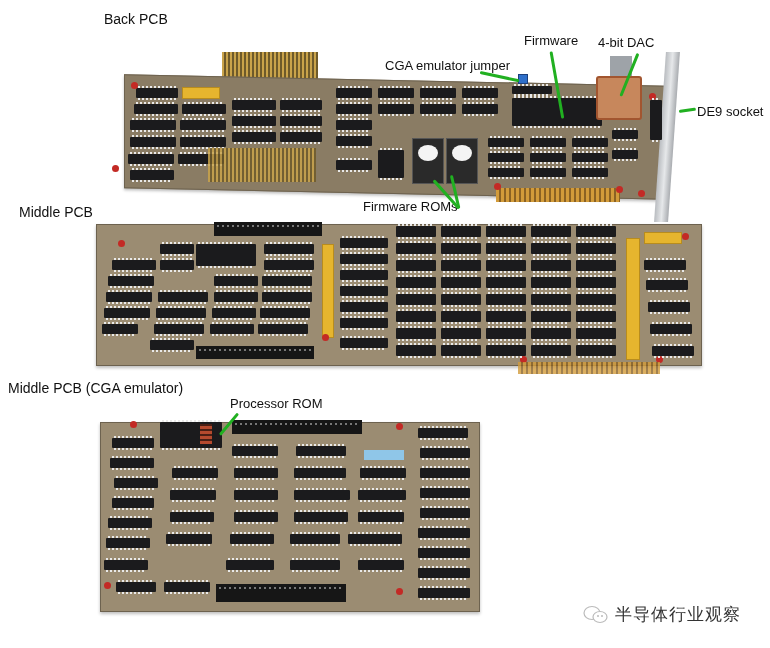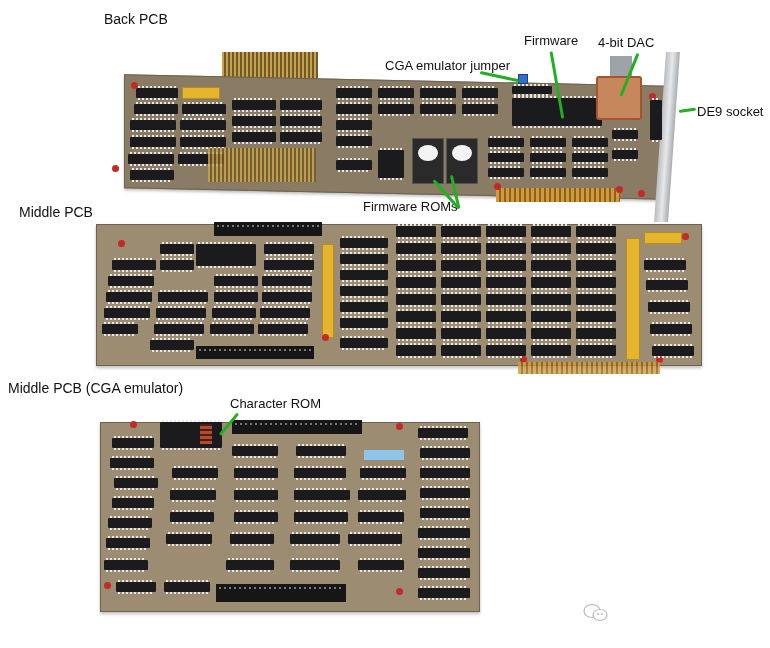--- a/index.html
+++ b/index.html
@@ -276,25 +276,26 @@
   <div class="chip" style="left:420px;top:448px;width:50px;height:10px;"></div>
   <div class="chip" style="left:420px;top:468px;width:50px;height:10px;"></div>
   <div class="chip" style="left:420px;top:488px;width:50px;height:10px;"></div>
   <div class="chip" style="left:420px;top:508px;width:50px;height:10px;"></div>
   <div class="chip" style="left:418px;top:528px;width:52px;height:10px;"></div>
   <div class="chip" style="left:418px;top:548px;width:52px;height:10px;"></div>
   <div class="chip" style="left:418px;top:568px;width:52px;height:10px;"></div>
   <div class="chip" style="left:418px;top:588px;width:52px;height:10px;"></div>
 </div>
 
-<div class="label" style="left:230px;top:396px;">Character ROM</div>
+<div class="label" style="left:230px;top:396px;">Processor ROM</div>
 <div class="leader" style="left:238px;top:412px;width:28px;transform:rotate(130deg);"></div>
 
 <div class="watermark">
   <span class="wm-icon">
     <svg width="26" height="20" viewBox="0 0 26 20">
       <ellipse cx="9" cy="8" rx="8" ry="6.5" fill="none" stroke="#bbb" stroke-width="1.2"></ellipse>
       <ellipse cx="17" cy="12" rx="7" ry="5.5" fill="#fff" stroke="#bbb" stroke-width="1.2"></ellipse>
       <circle cx="15" cy="11" r="1" fill="#bbb"></circle>
         <circle cx="19" cy="11" r="1" fill="#bbb"></circle>
     </svg>
   </span>
+  <span class="wm-text">半导体行业观察</span>
 </div>
 
 </body></html>

